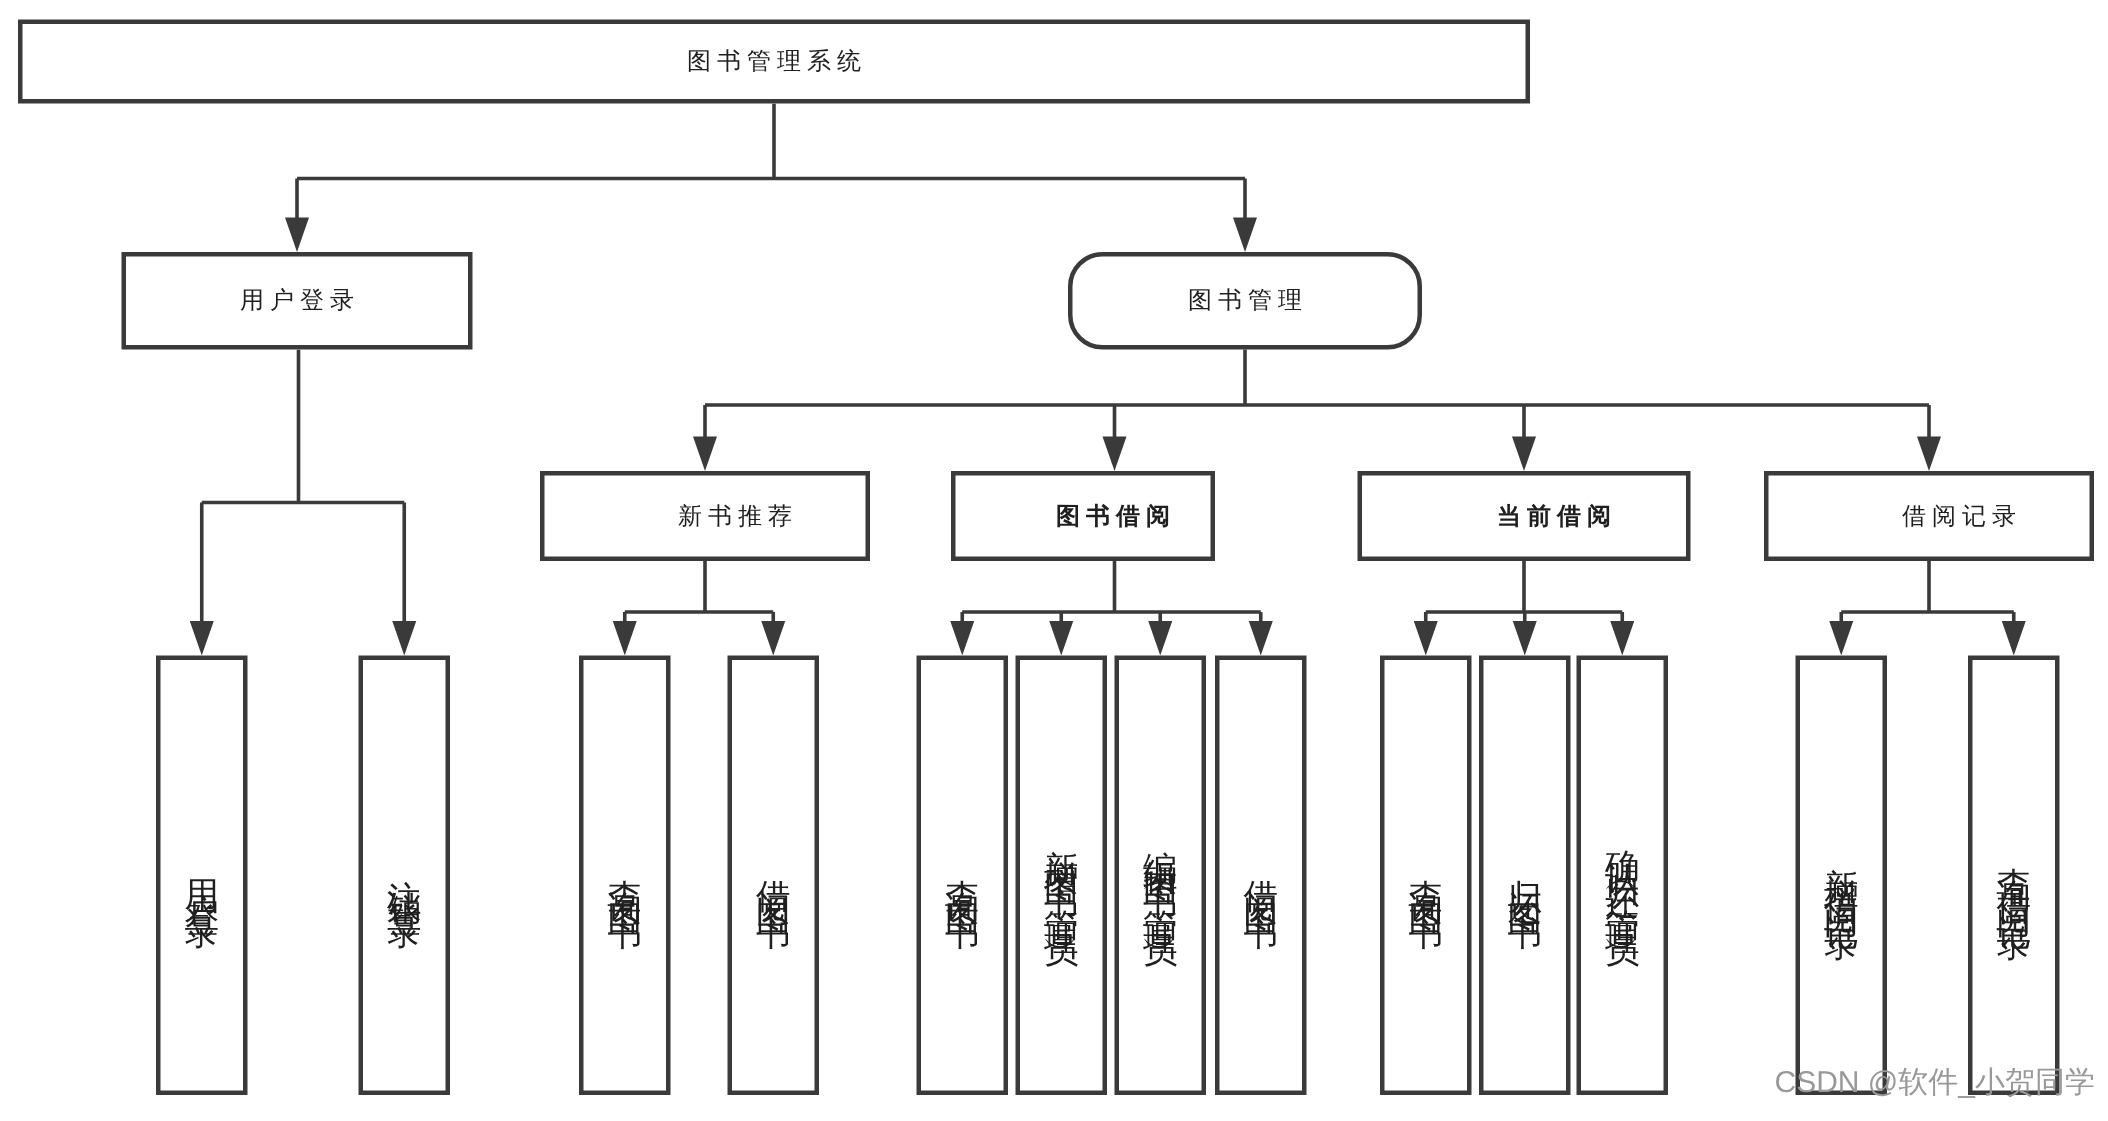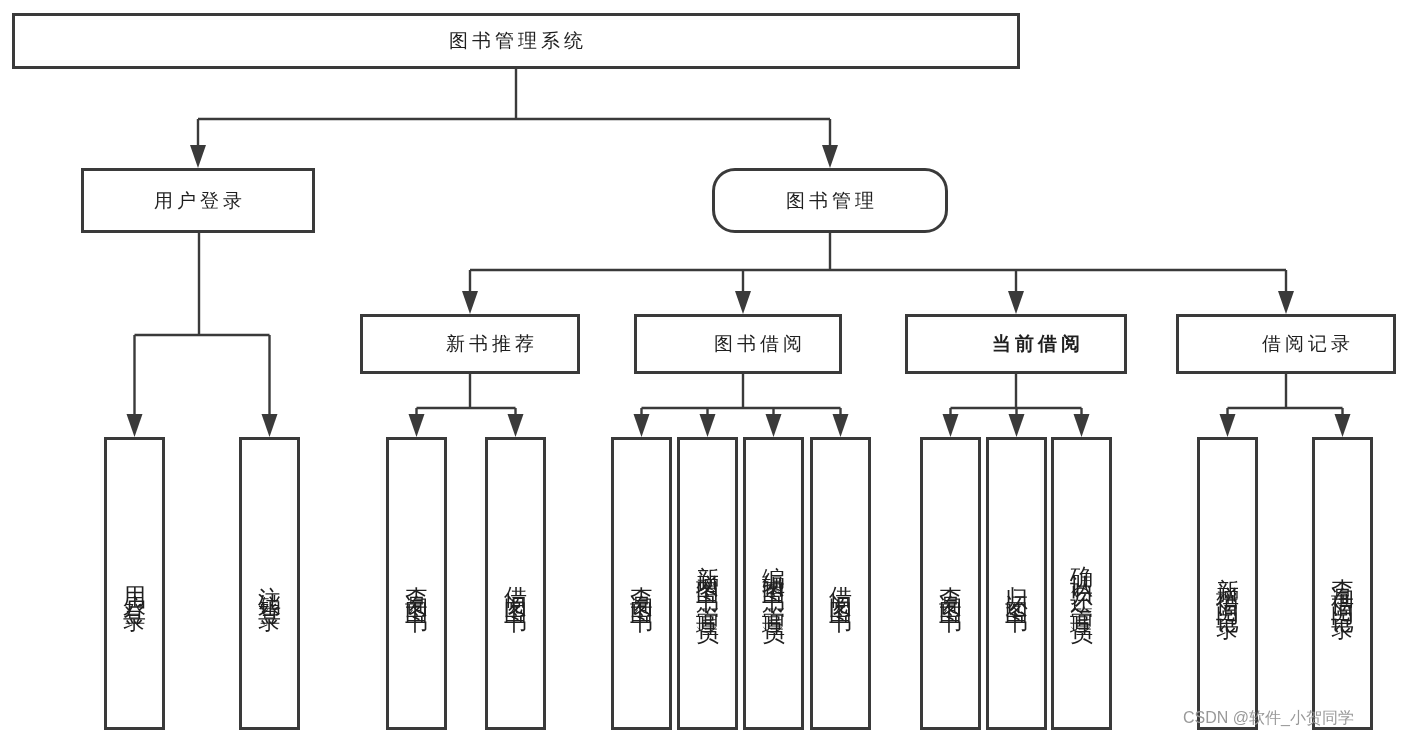--- a/index.html
+++ b/index.html
@@ -32,21 +32,21 @@
   .box {
     position: absolute;
     background: var(--background);
     border: 3px solid var(--box-border);
     display: flex;
     align-items: center;
     justify-content: center;
     color: var(--text);
   }
   .hlabel {
-    font-size: 19px;
+    font-size: 16px;
     letter-spacing: 4px;
     text-indent: 4px;
     white-space: nowrap;
     color: var(--text);
   }
   .root-box  { left: 12px;  top: 13px;  width: 1008px; height: 56px; }
   .l1-a      { left: 81px;  top: 168px; width: 234px;  height: 65px; }
   .l1-b      { left: 712px; top: 168px; width: 236px;  height: 65px; border-radius: 23px; }
   .l2        { top: 314px; height: 60px; padding-left: 40px; }
 
@@ -62,21 +62,21 @@
     letter-spacing: 8px;
     white-space: nowrap;
     color: var(--text);
     line-height: 1;
   }
 
   .watermark {
     position: absolute;
     left: 1183px;
     top: 708px;
-    font-size: 16px;
+    font-size: 20px;
     color: var(--watermark);
     white-space: nowrap;
     z-index: 5;
   }
 </style>
 </head>
 <body>
 
 <div class="stage">
 
@@ -123,21 +123,21 @@
   <div class="box l1-a">
     <span class="hlabel">用户登录</span>
   </div>
   <div class="box l1-b">
     <span class="hlabel">图书管理</span>
   </div>
 
   <div class="box l2" style="left:360px;width:220px;">
     <span class="hlabel">新书推荐</span>
   </div>
-  <div class="box l2" style="left:634px;width:208px;">
+  <div class="box l2" style="left:634px;width:176px;font-weight:bold;">
     <span class="hlabel">图书借阅</span>
   </div>
   <div class="box l2" style="left:905px;width:222px;font-weight:bold;">
     <span class="hlabel">当前借阅</span>
   </div>
   <div class="box l2" style="left:1176px;width:220px;">
     <span class="hlabel">借阅记录</span>
   </div>
 
   <div class="box leaf" style="left:104px;">

